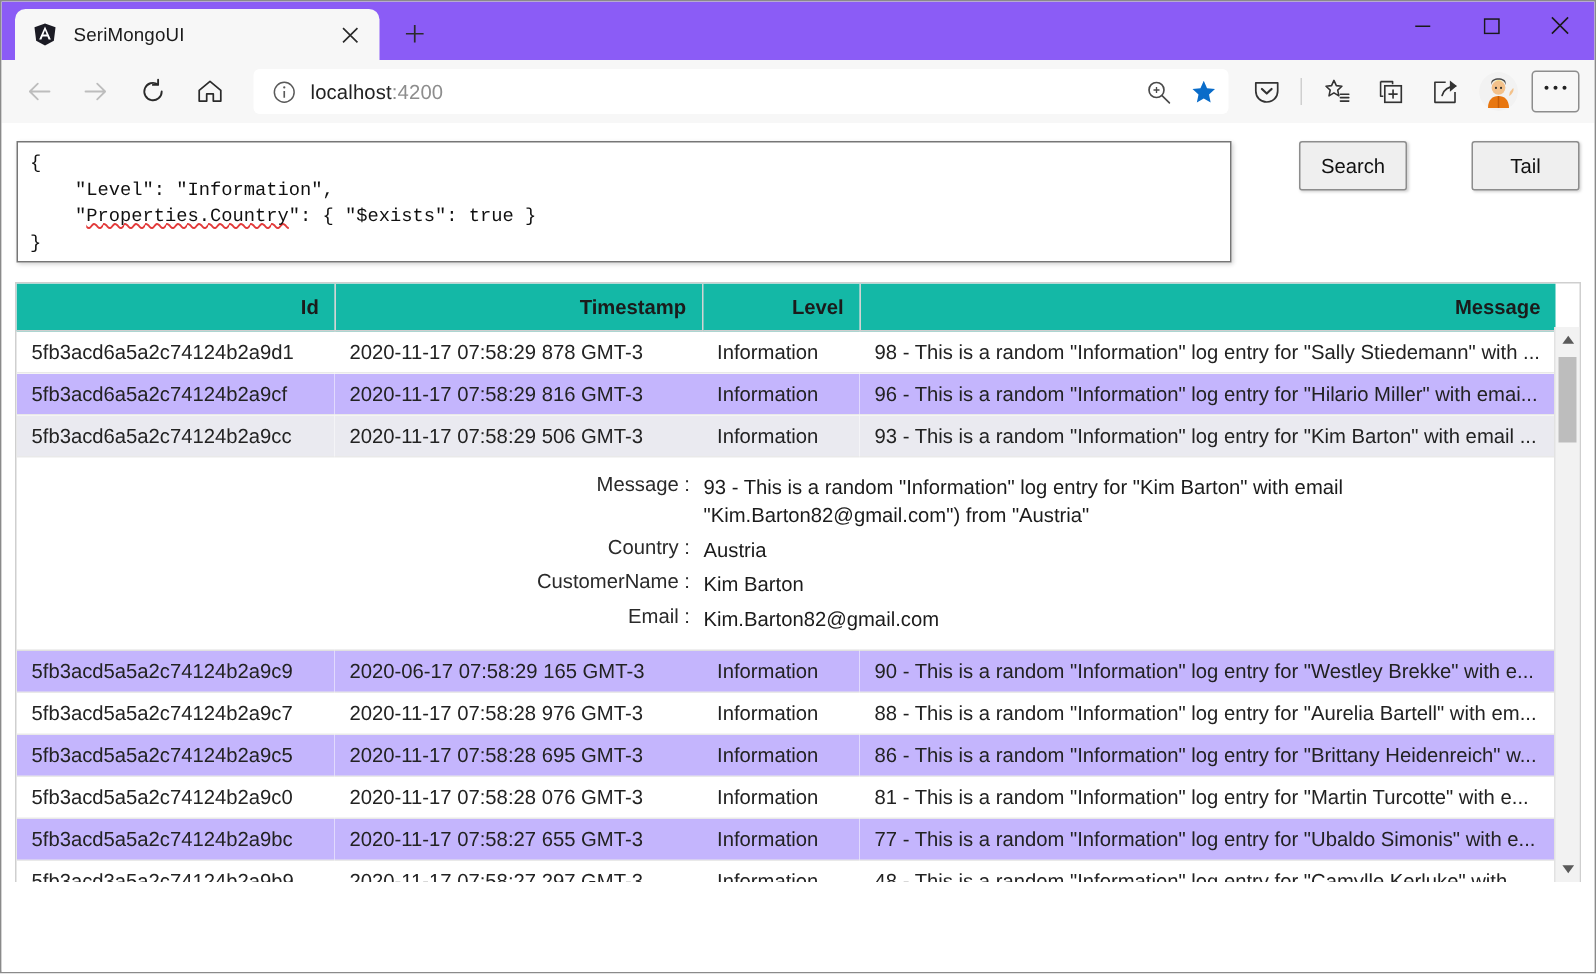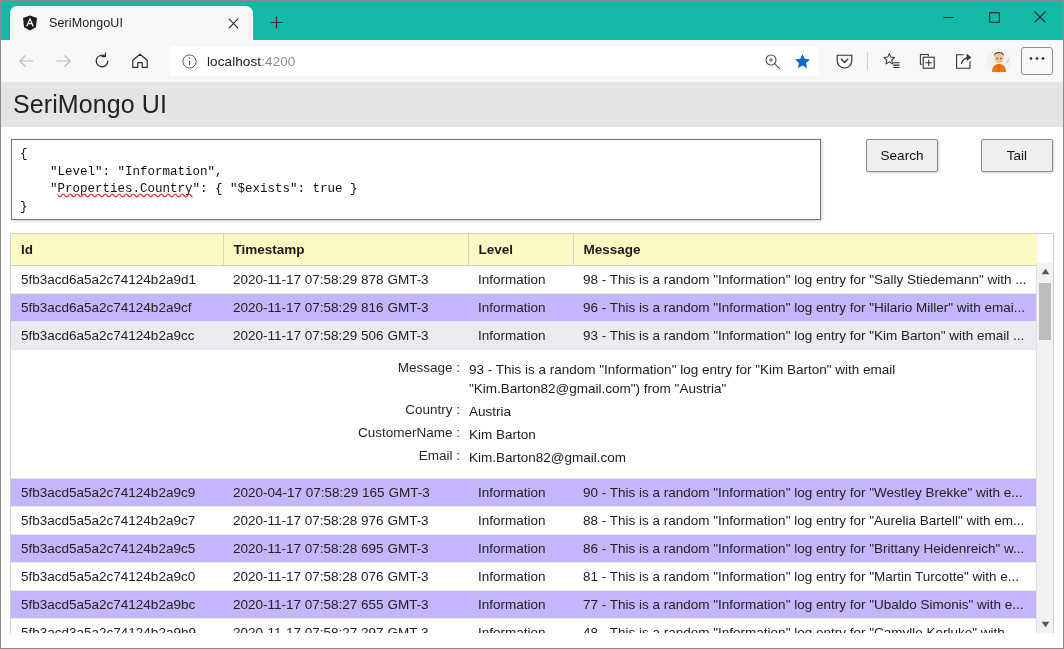--- a/index.html
+++ b/index.html
@@ -17,21 +17,21 @@
     width: 1064px; height: 649px;
     background: #ffffff;
     border: 1px solid #8a8a8a;
     overflow: hidden;
   }
 
   
   .titlebar {
     position: relative;
     height: 39px;
-    background: #14b8a6;
+    background: #8b5cf6;
     display: flex;
     align-items: flex-end;
   }
   .tab-strip { display: flex; align-items: flex-end; height: 39px; padding-left: 9px; }
   .tab {
     position: relative;
     display: flex; align-items: center;
     height: 34px;
     width: 243px;
     background: #f7f7f7;
@@ -237,22 +237,22 @@
     overflow: hidden;
     background: #ffffff;
   }
   table.log {
     width: 1026px;
     border-collapse: collapse;
     table-layout: fixed;
     font-size: 13.5px;
   }
   table.log th {
-    background: #fef9c3;
-    text-align: left;
+    background: #14b8a6;
+    text-align: right;
     font-size: 13.5px;
     font-weight: bold;
     color: #1b1b1b;
     padding: 8px 10px 8px 10px;
     border-right: 1px solid #d3d3d3;
     border-bottom: 1px solid #cfcfcf;
     height: 29px;
   }
   table.log th:last-child { border-right: none; }
   table.log td {
@@ -463,23 +463,20 @@
       <svg width="16" height="5" viewBox="0 0 16 5">
         <circle cx="2" cy="2.5" r="1.35" fill="#222"></circle>
         <circle cx="8" cy="2.5" r="1.35" fill="#222"></circle>
         <circle cx="14" cy="2.5" r="1.35" fill="#222"></circle>
       </svg>
     </div>
   </div>
 
   <div class="page">
 
-    <div class="app-header">
-      <div class="app-title">SeriMongo UI</div>
-    </div>
 
     <div class="query-row">
       <div class="query-area"><span>{</span>
 <span>    "Level": "Information",</span>
 <span>    "</span><span class="sq">Properties.Country</span><span>": { "$exists": true }</span>
 <span>}</span><span class="resize-grip">
           
         </span></div>
       <div class="qbtns">
         <button class="qbtn">Search</button>
@@ -531,21 +528,21 @@
                 <div class="d-value">Austria</div>
                 <div class="d-label">CustomerName :</div>
                 <div class="d-value">Kim Barton</div>
                 <div class="d-label">Email :</div>
                 <div class="d-value">Kim.Barton82@gmail.com</div>
               </div>
             </td>
           </tr>
           <tr class="r-even">
             <td>5fb3acd5a5a2c74124b2a9c9</td>
-            <td>2020-04-17 07:58:29 165 GMT-3</td>
+            <td>2020-06-17 07:58:29 165 GMT-3</td>
             <td class="c-level">Information</td>
             <td class="c-msg">90 - This is a random "Information" log entry for "Westley Brekke" with e...</td>
           </tr>
           <tr class="r-odd">
             <td>5fb3acd5a5a2c74124b2a9c7</td>
             <td>2020-11-17 07:58:28 976 GMT-3</td>
             <td class="c-level">Information</td>
             <td class="c-msg">88 - This is a random "Information" log entry for "Aurelia Bartell" with em...</td>
           </tr>
           <tr class="r-even">

